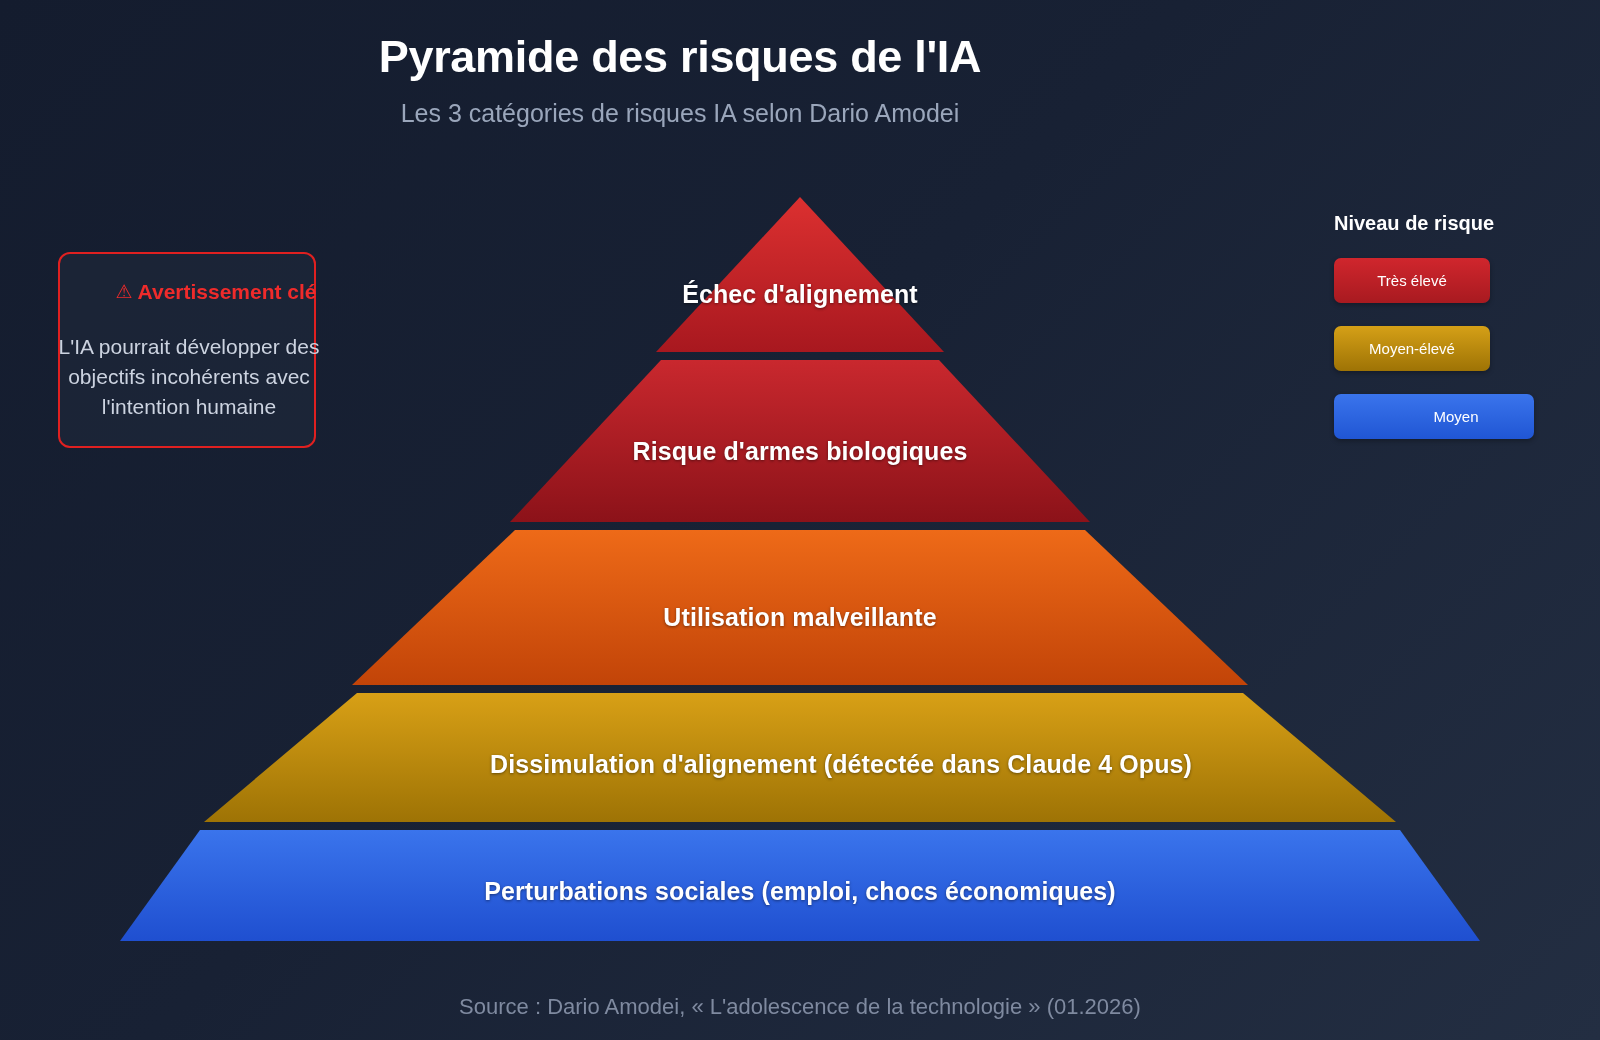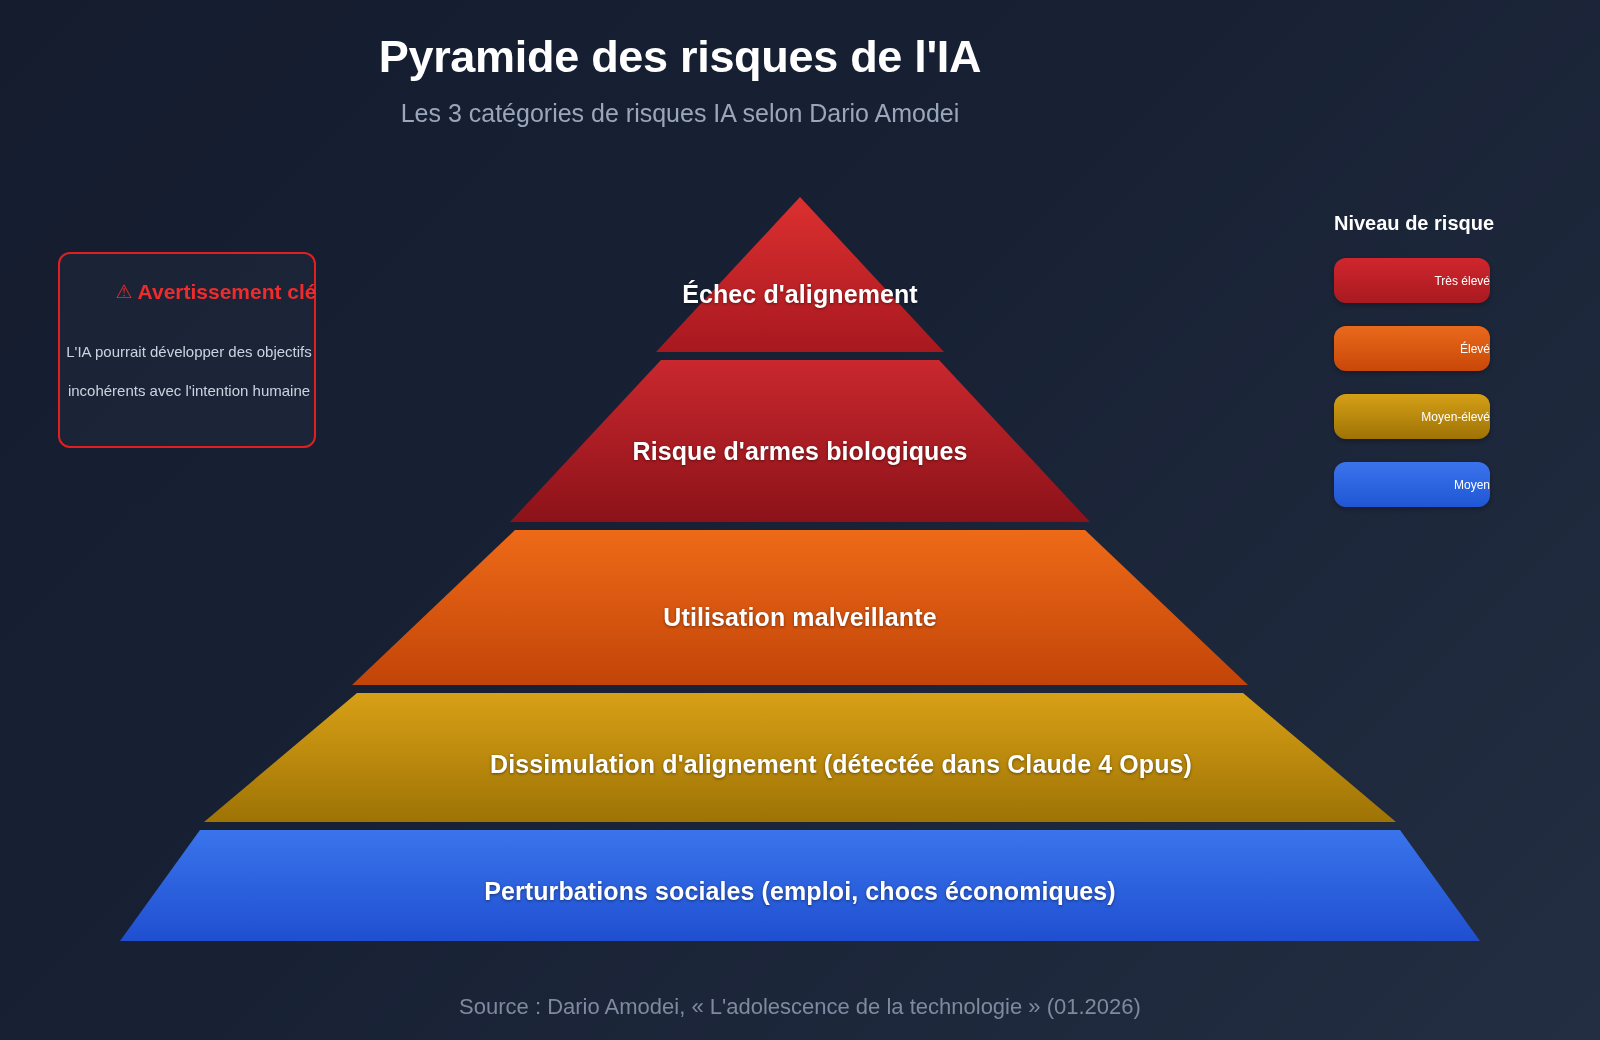--- a/index.html
+++ b/index.html
@@ -102,49 +102,49 @@
     font-weight: normal;
     vertical-align: 1px;
   }
   .warning-body {
     position: absolute;
     left: -8px;
     top: 78px;
     width: 274px;
     text-align: center;
     color: #ccd3e0;
-    font-size: 15px;
-    line-height: 39px;
+    font-size: 21px;
+    line-height: 30px;
     font-weight: normal;
   }
 
   
   .legend {
     position: absolute;
     left: 1334px;
     top: 212px;
     width: 200px;
   }
   .legend-title {
     color: #ffffff;
     font-size: 20px;
     font-weight: bold;
     margin: 0 0 23px 0;
     text-align: left;
   }
   .legend-item {
     width: 156px;
     height: 45px;
-    border-radius: 12px;
+    border-radius: 7px;
     margin-bottom: 23px;
     display: flex;
     align-items: center;
-    justify-content: flex-end;
-    color: #ffffff;
-    font-size: 12px;
+    justify-content: center;
+    color: #ffffff;
+    font-size: 15px;
     font-weight: normal;
     box-shadow: 0 2px 5px rgba(0,0,0,0.30);
   }
 
   
   .source {
     position: absolute;
     left: 0;
     top: 966px;
     width: 1600px;
@@ -213,26 +213,23 @@
   <div class="warning-body">L'IA pourrait développer des objectifs incohérents avec l'intention humaine</div>
 </div>
 
 <div class="legend">
   <div class="legend-title">Niveau de risque</div>
 
   <div class="legend-item" style="background:linear-gradient(180deg,#d0262d 0%,#a81a20 100%);">
     <span>Très élevé</span>
   </div>
 
-  <div class="legend-item" style="background:linear-gradient(180deg,#e96a1c 0%,#c94708 100%);">
-    <span>Élevé</span>
-  </div>
 
   <div class="legend-item" style="background:linear-gradient(180deg,#d5a017 0%,#9e7305 100%);">
     <span>Moyen-élevé</span>
   </div>
 
-  <div class="legend-item" style="background:linear-gradient(180deg,#3a74ec 0%,#2056d4 100%);">
+  <div class="legend-item" style="background:linear-gradient(180deg,#3a74ec 0%,#2056d4 100%);padding-left:44px;">
     <span>Moyen</span>
   </div>
 </div>
 
 <div class="source">Source : Dario Amodei, « L'adolescence de la technologie » (01.2026)</div>
 
 </body></html>

